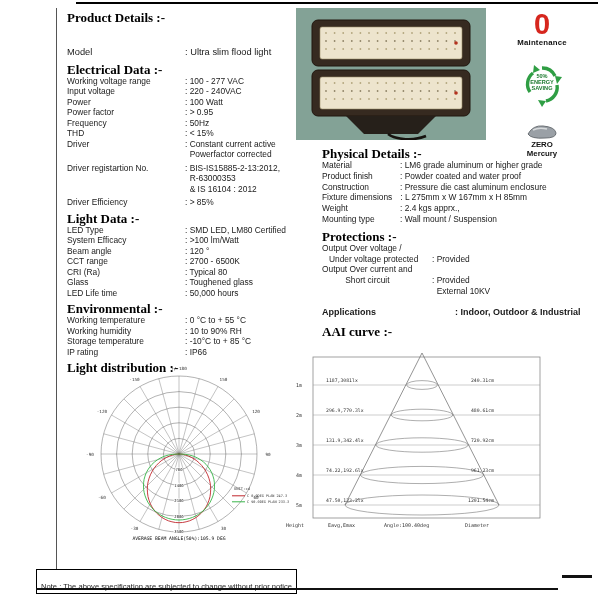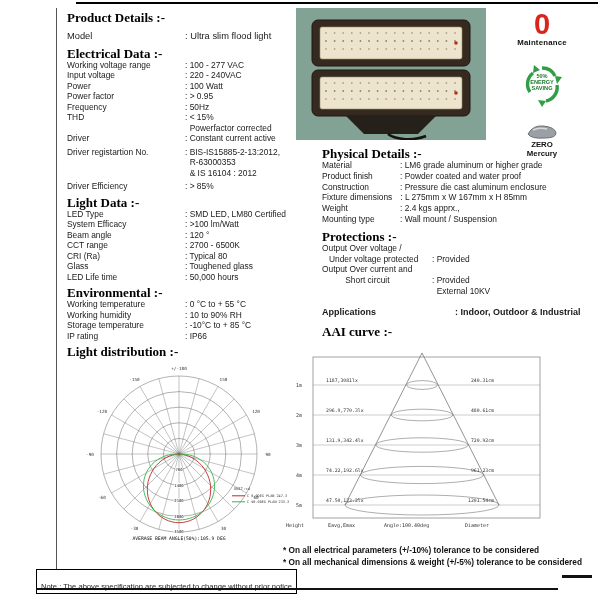--- a/index.html
+++ b/index.html
@@ -17,21 +17,21 @@
 
   .spec-row{display:flex;line-height:10.5px;font-size:8.4px;}
   .right-col .spec-row{line-height:10.8px;gap:8px;}
   .spec-row.gap{margin-top:3px;}
   .spec-row .lab{flex:0 0 118px;white-space:nowrap;}
   .spec-row .val{white-space:nowrap;}
   .rows-physical .spec-row .lab{flex-basis:70px;}
   .rows-protect .spec-row .lab{flex-basis:102px;}
 
   .mt4{margin-top:4px;} .mt5{margin-top:5px;} .mt6{margin-top:6px;}
-  .mt8{margin-top:8px;} .mt10{margin-top:10px;} .mt11{margin-top:7px;}
+  .mt8{margin-top:8px;} .mt10{margin-top:10px;} .mt11{margin-top:23px;}
 
   .model-row{display:flex;font-size:9.3px;line-height:10.5px;}
   .model-row .lab{flex:0 0 118px;}
 
   .apps-row{display:flex;font-size:9px;font-weight:bold;line-height:11px;gap:31px;}
   .apps-row .lab{flex:0 0 102px;}
 
   .photo-box{position:absolute;left:296px;top:8px;width:190px;height:132px;}
   .badges{position:absolute;left:490px;top:10px;width:104px;text-align:center;}
   .badge{margin-bottom:16px;}
@@ -95,27 +95,27 @@
           <span class="lab">Frequency</span>
           <span class="val">: 50Hz</span>
         </div>
 
         <div class="spec-row">
           <span class="lab">THD</span>
           <span class="val">: &lt; 15%</span>
         </div>
 
         <div class="spec-row">
+          <span class="lab">Driver</span>
+          <span class="val">: Constant current active</span>
+        </div>
+
+        <div class="spec-row">
           <span class="lab"></span>
           <span class="val">&nbsp;&nbsp;Powerfactor corrected</span>
-        </div>
-
-        <div class="spec-row">
-          <span class="lab">Driver</span>
-          <span class="val">: Constant current active</span>
         </div>
 
         <div class="spec-row gap">
           <span class="lab">Driver registartion No.</span>
           <span class="val">: BIS-IS15885-2-13:2012,</span>
         </div>
 
         <div class="spec-row">
           <span class="lab"></span>
           <span class="val">&nbsp;&nbsp;R-63000353</span>
@@ -506,21 +506,17 @@
         <text x="210" y="150.2" font-size="4.8" text-anchor="end" fill="#333" font-family="&quot;DejaVu Sans Mono&quot;,monospace">1201.54cm</text>
         <line x1="138" y1="1" x2="61" y2="153" stroke="#666" stroke-width="0.7"></line>
         <line x1="138" y1="1" x2="215" y2="153" stroke="#666" stroke-width="0.7"></line>
         <text x="2" y="175" font-size="5" text-anchor="start" fill="#333" font-family="&quot;DejaVu Sans Mono&quot;,monospace">Height</text>
         <text x="44" y="175" font-size="5" text-anchor="start" fill="#333" font-family="&quot;DejaVu Sans Mono&quot;,monospace">Eavg,Emax</text>
         <text x="100" y="175" font-size="5" text-anchor="start" fill="#333" font-family="&quot;DejaVu Sans Mono&quot;,monospace">Angle:100.40deg</text>
         <text x="181" y="175" font-size="5" text-anchor="start" fill="#333" font-family="&quot;DejaVu Sans Mono&quot;,monospace">Diameter</text>
       </svg>
     </div>
 
-  <div class="footnotes">
-    <div>* On all electrical parameters (+/-10%) tolerance to be considered</div>
-    <div>* On all mechanical dimensions &amp; weight (+/-5%) tolerance to be considered</div>
-  </div>
 
   <div class="note-box">Note : The above specification are subjected to change without prior notice</div>
   <div class="hline-bottom"></div>
   <div class="dash-br"></div>
 </div>
 
 </body></html>

